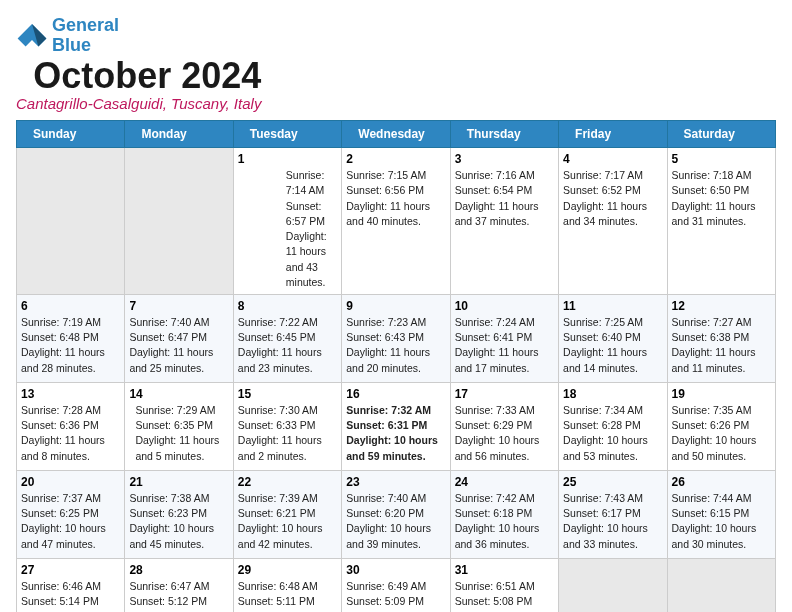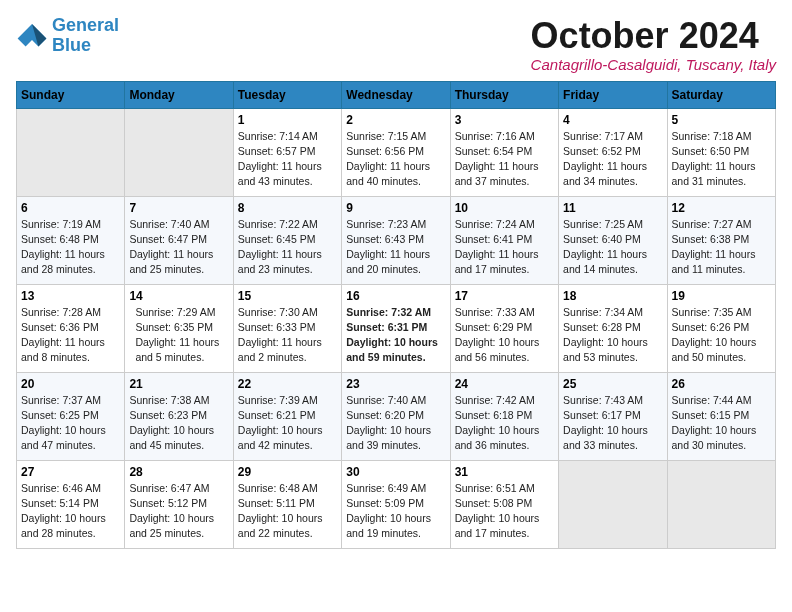--- a/index.html
+++ b/index.html
@@ -8,62 +8,63 @@
       background: #fff;
       width: 792px;
       min-height: 612px;
       padding: 16px;
     }
     .header {
       display: flex;
       justify-content: space-between;
       align-items: flex-start;
       margin-bottom: 8px;
+      flex-direction: column;
     }
     .logo {
       display: flex;
       align-items: center;
       gap: 4px;
     }
     .logo-text {
       font-size: 18px;
       font-weight: bold;
       color: #1a5276;
       line-height: 1.1;
     }
     .logo-text span {
       color: #2e86c1;
     }
     .logo-icon {
       width: 32px;
       height: 28px;
     }
     .title-block {
-      text-align: left;
+      text-align: right;
     }
     .month-title {
       font-size: 36px;
       font-weight: bold;
       color: #1a1a1a;
       line-height: 1.1;
     }
     .location {
       font-size: 15px;
       color: #be185d;
       font-style: italic;
     }
     table {
       width: 100%;
       border-collapse: collapse;
       font-size: 10.5px;
     }
     thead tr th {
       background-color: #2e86c1;
-      color: #000000;
-      padding: 6px 4px;
+      color: #ffffff;
+      padding: 6px 16px;
       text-align: left;
       font-size: 12px;
       font-weight: bold;
       border: 1px solid #2175a0;
     }
     tbody tr td {
       border: 1px solid #ccc;
       vertical-align: top;
       padding: 4px 4px;
       min-height: 80px;
@@ -124,21 +125,21 @@
       <th>Friday</th>
       <th>Saturday</th>
     </tr>
   </thead>
   <tbody id="calendar-body">
   <tr>
         <td class="empty-cell"></td>
         <td class="empty-cell"></td>
         <td>
           <span class="day-num">1</span>
-          <div class="day-info" style="white-space: pre-line;">Sunrise: 7:14 AM
+          <div class="day-info" style="white-space: pre-line; margin-left: 48px;">Sunrise: 7:14 AM
 Sunset: 6:57 PM
 Daylight: 11 hours and 43 minutes.</div>
         </td>
         <td>
           <span class="day-num">2</span>
           <div class="day-info" style="white-space: pre-line;">Sunrise: 7:15 AM
 Sunset: 6:56 PM
 Daylight: 11 hours and 40 minutes.</div>
         </td>
         <td>

